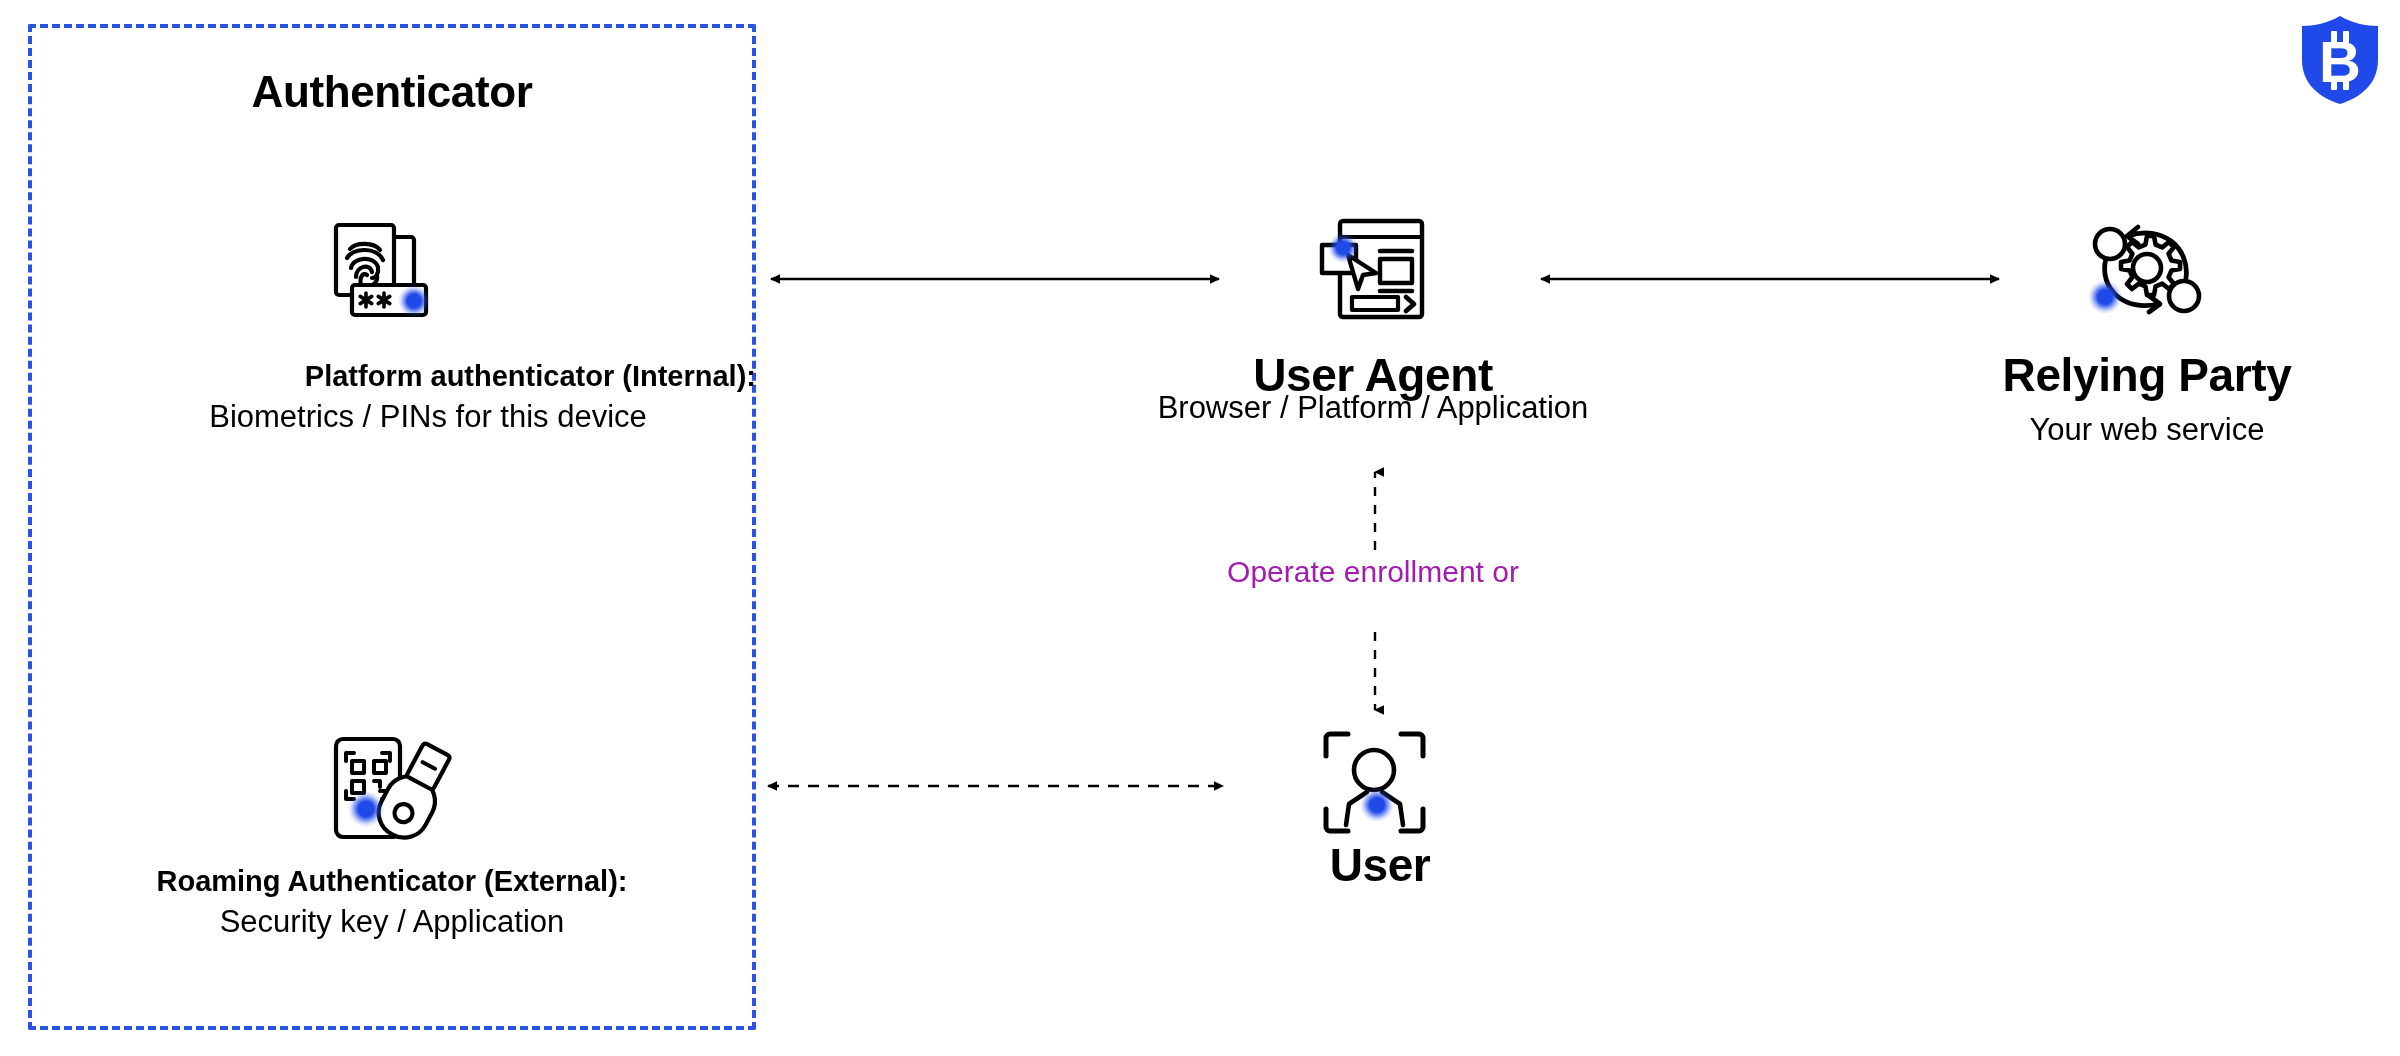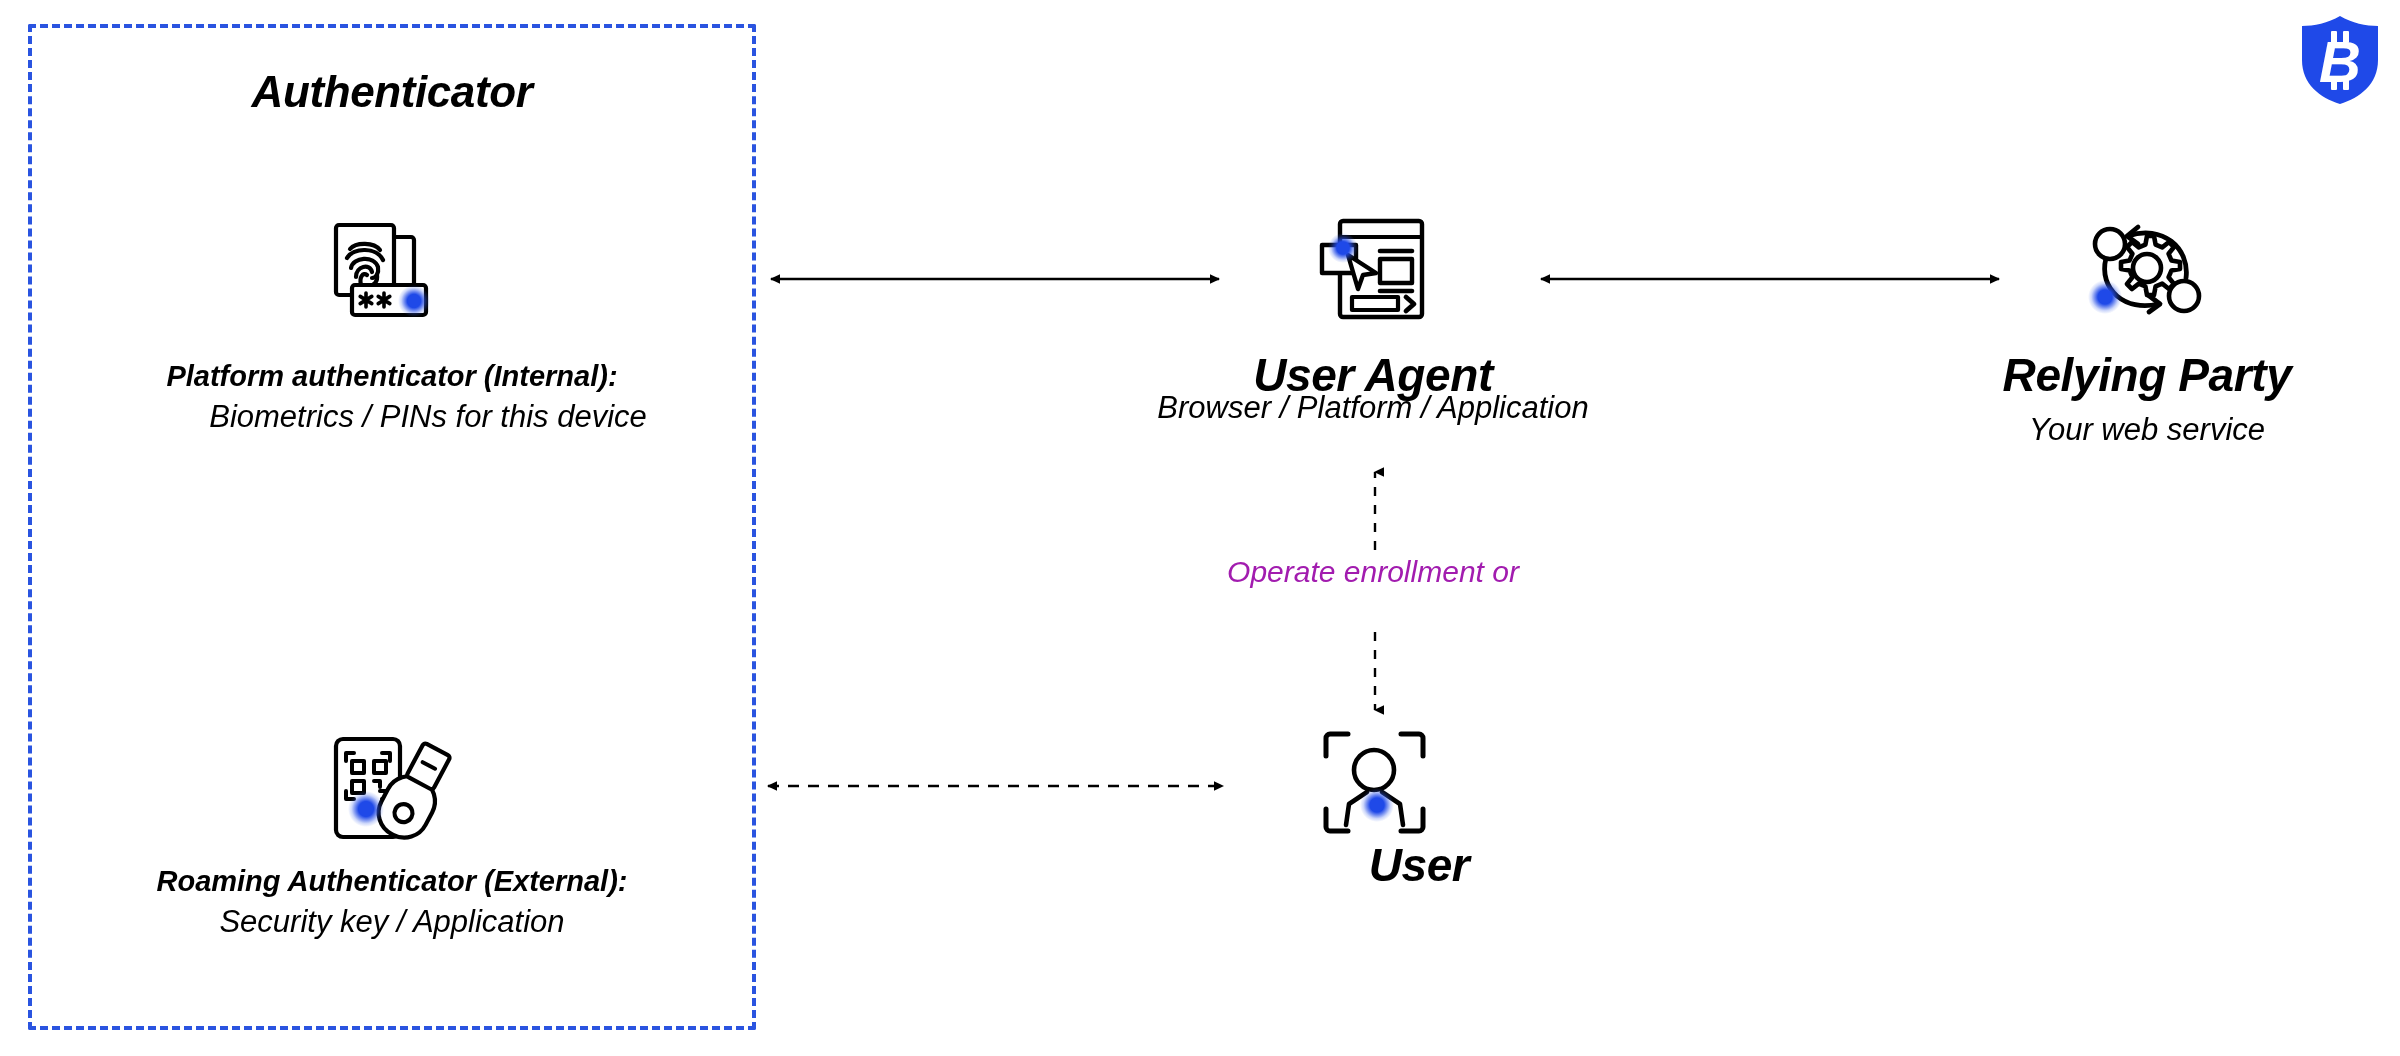--- a/index.html
+++ b/index.html
@@ -11,21 +11,20 @@
   body {
     font-family: "Liberation Sans", sans-serif;
     -webkit-font-smoothing: antialiased;
   }
   #canvas {
     position: relative;
     width: 2400px;
     height: 1056px;
     background: #ffffff;
     overflow: hidden;
-    font-style: italic;
   }
 
   
   .auth-boundary {
     position: absolute;
     left: 28px;
     top: 24px;
     width: 728px;
     height: 1006px;
     border: 4px dashed #2a54e0;
@@ -131,21 +130,21 @@
       <rect x="30" y="70" width="74" height="30" rx="3" fill="#ffffff" stroke="#000000"></rect>
 
       <g stroke-width="3.6">
         <path d="M44 78 v14 M38.2 81.4 l11.6 7.2 M49.8 81.4 l-11.6 7.2"></path>
         <path d="M62 78 v14 M56.2 81.4 l11.6 7.2 M67.8 81.4 l-11.6 7.2"></path>
       </g>
     </svg>
     <div class="glow" style="left:76px; top:70px; width:32px; height:32px;"></div>
   </div>
 
-  <div class="node-sub node-sub-strong" style="left:28px; top:358px; width:728px; font-size:29px;">Platform authenticator (Internal):</div>
+  <div class="node-sub node-sub-strong" style="left:28px; top:358px; width:728px; font-size:29px;text-align:right;">Platform authenticator (Internal):</div>
   <div class="node-sub" style="left:28px; top:397px; width:800px;">Biometrics / PINs for this device</div>
 
   <div class="icon-wrap" style="left:330px; top:733px; width:120px; height:115px;">
     <svg width="120" height="115" viewBox="0 0 120 115" fill="none" stroke="#000000" stroke-width="4.2" stroke-linecap="round" stroke-linejoin="round">
 
       <rect x="6" y="6" width="64" height="98" rx="7" fill="#ffffff" stroke="#000000"></rect>
 
       <g stroke-width="4">
         <path d="M16 28 v-8 h8"></path>
         <path d="M60 28 v-8 h-8"></path>
@@ -226,21 +225,21 @@
       <path d="M101 79 V97 a4 4 0 0 1-4 4 H79"></path>
       <path d="M26 101 H8 a4 4 0 0 1-4-4 V79"></path>
 
       <circle cx="52" cy="40" r="20" fill="#ffffff" stroke="#000000" stroke-width="4.6"></circle>
 
       <path d="M24 95 L27 74 L45 62 M81 95 L78 74 L60 62" stroke-width="4.6"></path>
     </svg>
     <div class="glow" style="left:38px; top:58px; width:34px; height:34px;"></div>
   </div>
 
-  <div class="node-title big-title" style="left:1169px; top:840px; width:500px;">User</div>
+  <div class="node-title big-title" style="left:1130px; top:840px; width:500px;">User</div>
 
   <svg class="arrow-svg" style="left:760px; top:268px; width:470px; height:22px;" viewBox="0 0 470 22">
     <defs>
       <marker id="ah-solid-r" markerWidth="11" markerHeight="11" refX="9" refY="5.5" orient="auto" markerUnits="userSpaceOnUse">
         <path d="M0,0.8 L10,5.5 L0,10.2 z" fill="#000000"></path>
       </marker>
       <marker id="ah-solid-l" markerWidth="11" markerHeight="11" refX="2" refY="5.5" orient="auto" markerUnits="userSpaceOnUse">
         <path d="M11,0.8 L1,5.5 L11,10.2 z" fill="#000000"></path>
       </marker>
     </defs>

